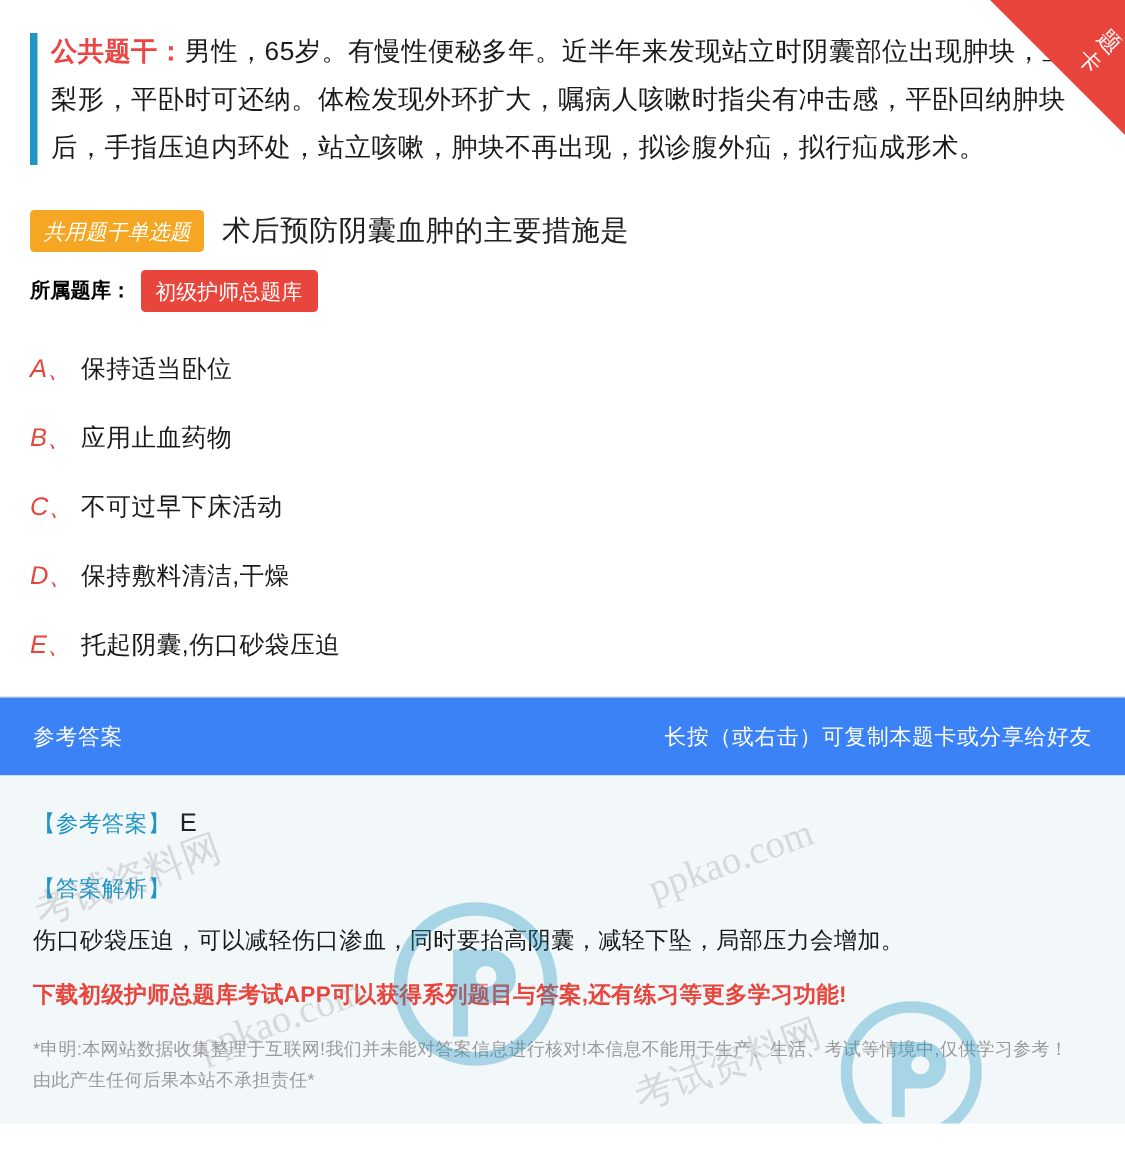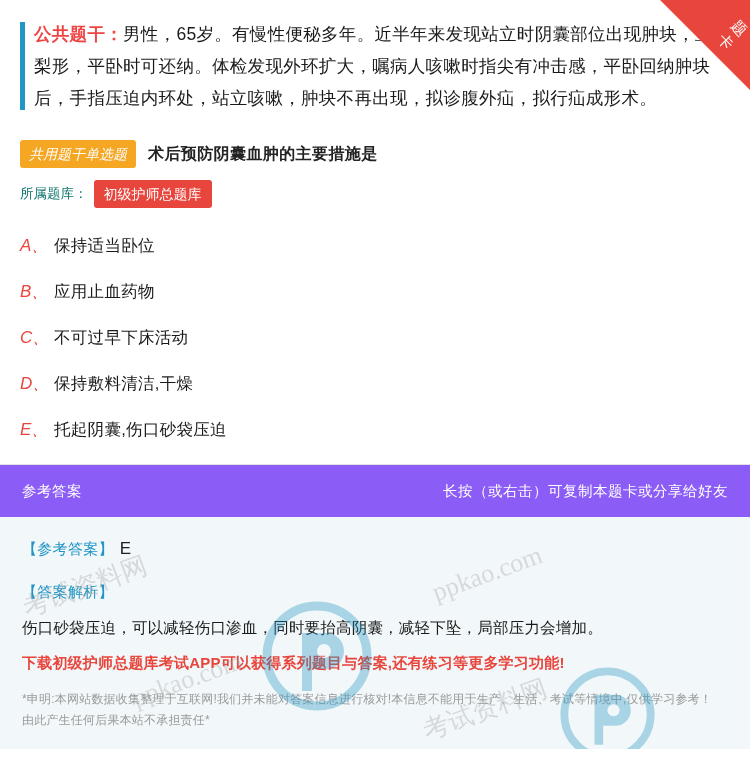--- a/index.html
+++ b/index.html
@@ -89,36 +89,36 @@
     background: #f5a623;
     color: #ffffff;
     font-size: 14px;
     line-height: 1;
     padding: 7px 9px;
     border-radius: 3px;
     white-space: nowrap;
     font-style: italic;
   }
   .qtitle {
-    font-size: 16px;
+    font-size: 19px;
     color: #222222;
     margin-left: 12px;
     letter-spacing: 0.4px;
     white-space: nowrap;
-    font-weight: bold;
   }
 
   .bank-row {
     padding: 12px 20px 0 20px;
     display: flex;
     align-items: center;
   }
   .bank-label {
-    color: #0f766e;
+    color: #000000;
     font-size: 13.5px;
+    font-weight: bold;
   }
   .tag-red {
     display: inline-block;
     background: #e8453c;
     color: #ffffff;
     font-size: 14px;
     line-height: 1;
     padding: 7px 10px;
     border-radius: 3px;
     margin-left: 6px;
@@ -149,21 +149,21 @@
 
   
   .divider {
     height: 1px;
     background: #e2e2e2;
     margin: 12px 0 0 0;
   }
 
   
   .answer-bar {
-    background: #8b5cf6;
+    background: #3b82f6;
     height: 52px;
     display: flex;
     align-items: center;
     justify-content: space-between;
     padding: 0 22px;
     color: #ffffff;
   }
   .answer-bar .left {
     font-size: 14.5px;
     letter-spacing: 0.5px;

